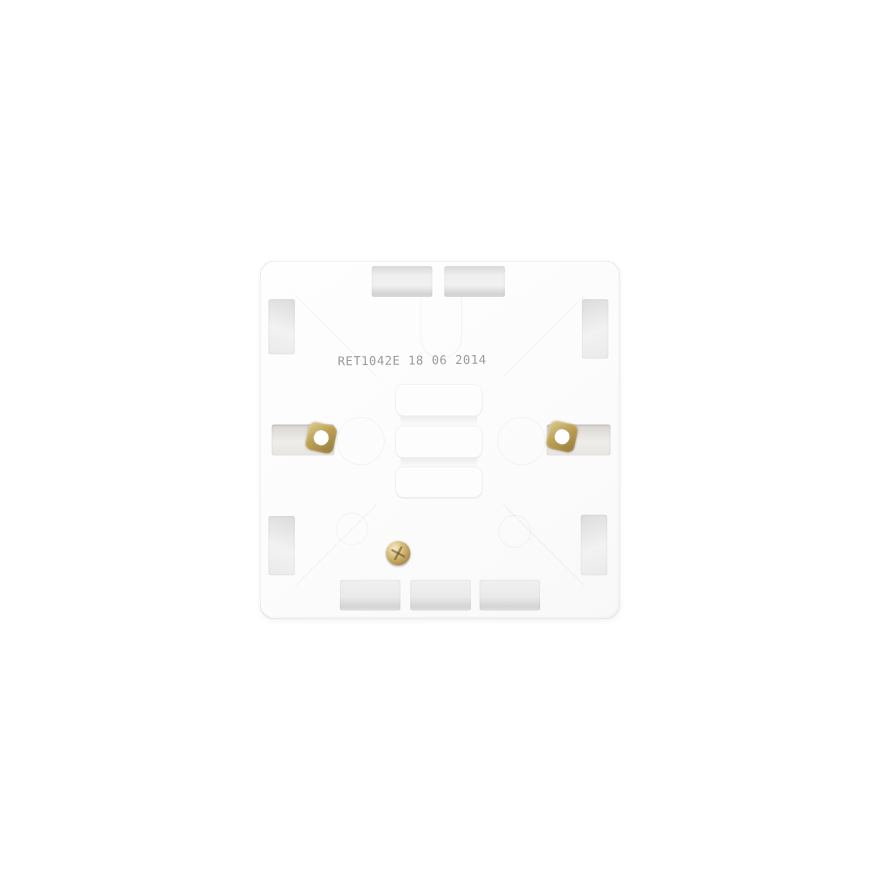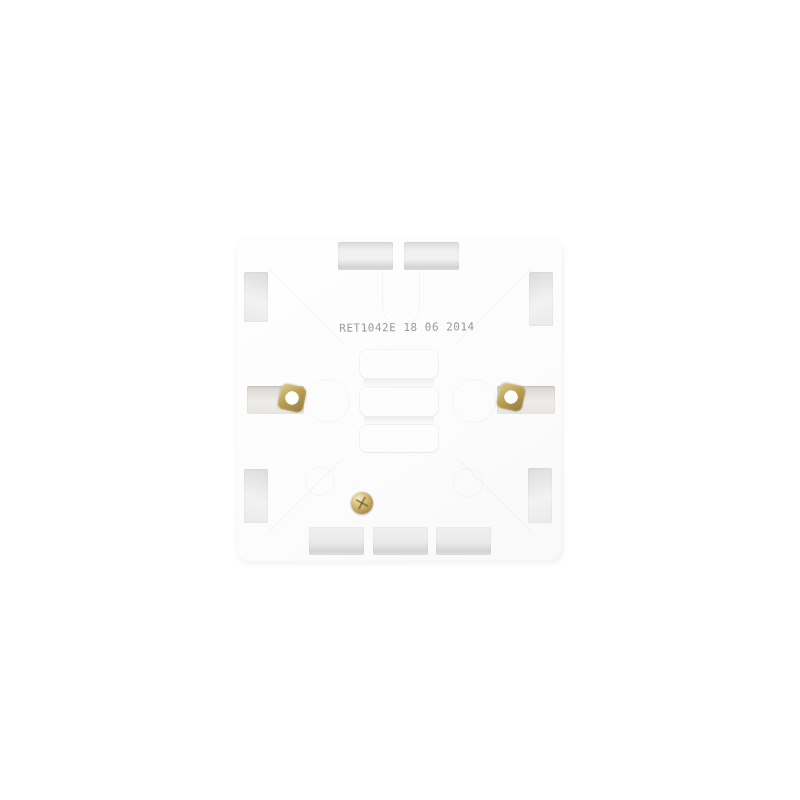--- a/index.html
+++ b/index.html
@@ -1,17 +1,17 @@
 <!DOCTYPE html>
 <html><head>
 <meta charset="utf-8">
 <style>
   html,body{margin:0;padding:0;background:#ffffff;width:800px;height:800px;overflow:hidden;
             font-family:"DejaVu Sans",sans-serif;}
-  .scene{position:relative;width:800px;height:800px;background:#ffffff;text-align:center;}
+  .scene{position:relative;width:800px;height:800px;background:#ffffff;}
 
   
   .backbox{position:absolute;left:237px;top:238px;width:326px;height:324px;
            border-radius:13px;
            background:linear-gradient(145deg,#fefefe 0%,#fcfcfc 55%,#f8f8f8 100%);
            box-shadow:0 0 1px rgba(0,0,0,0.10), 0 2px 6px rgba(0,0,0,0.05),
                       inset 0 1px 1px rgba(255,255,255,0.9), inset -1px -1px 2px rgba(0,0,0,0.03);}
 
   .backbox *{position:absolute;box-sizing:border-box;}
 

